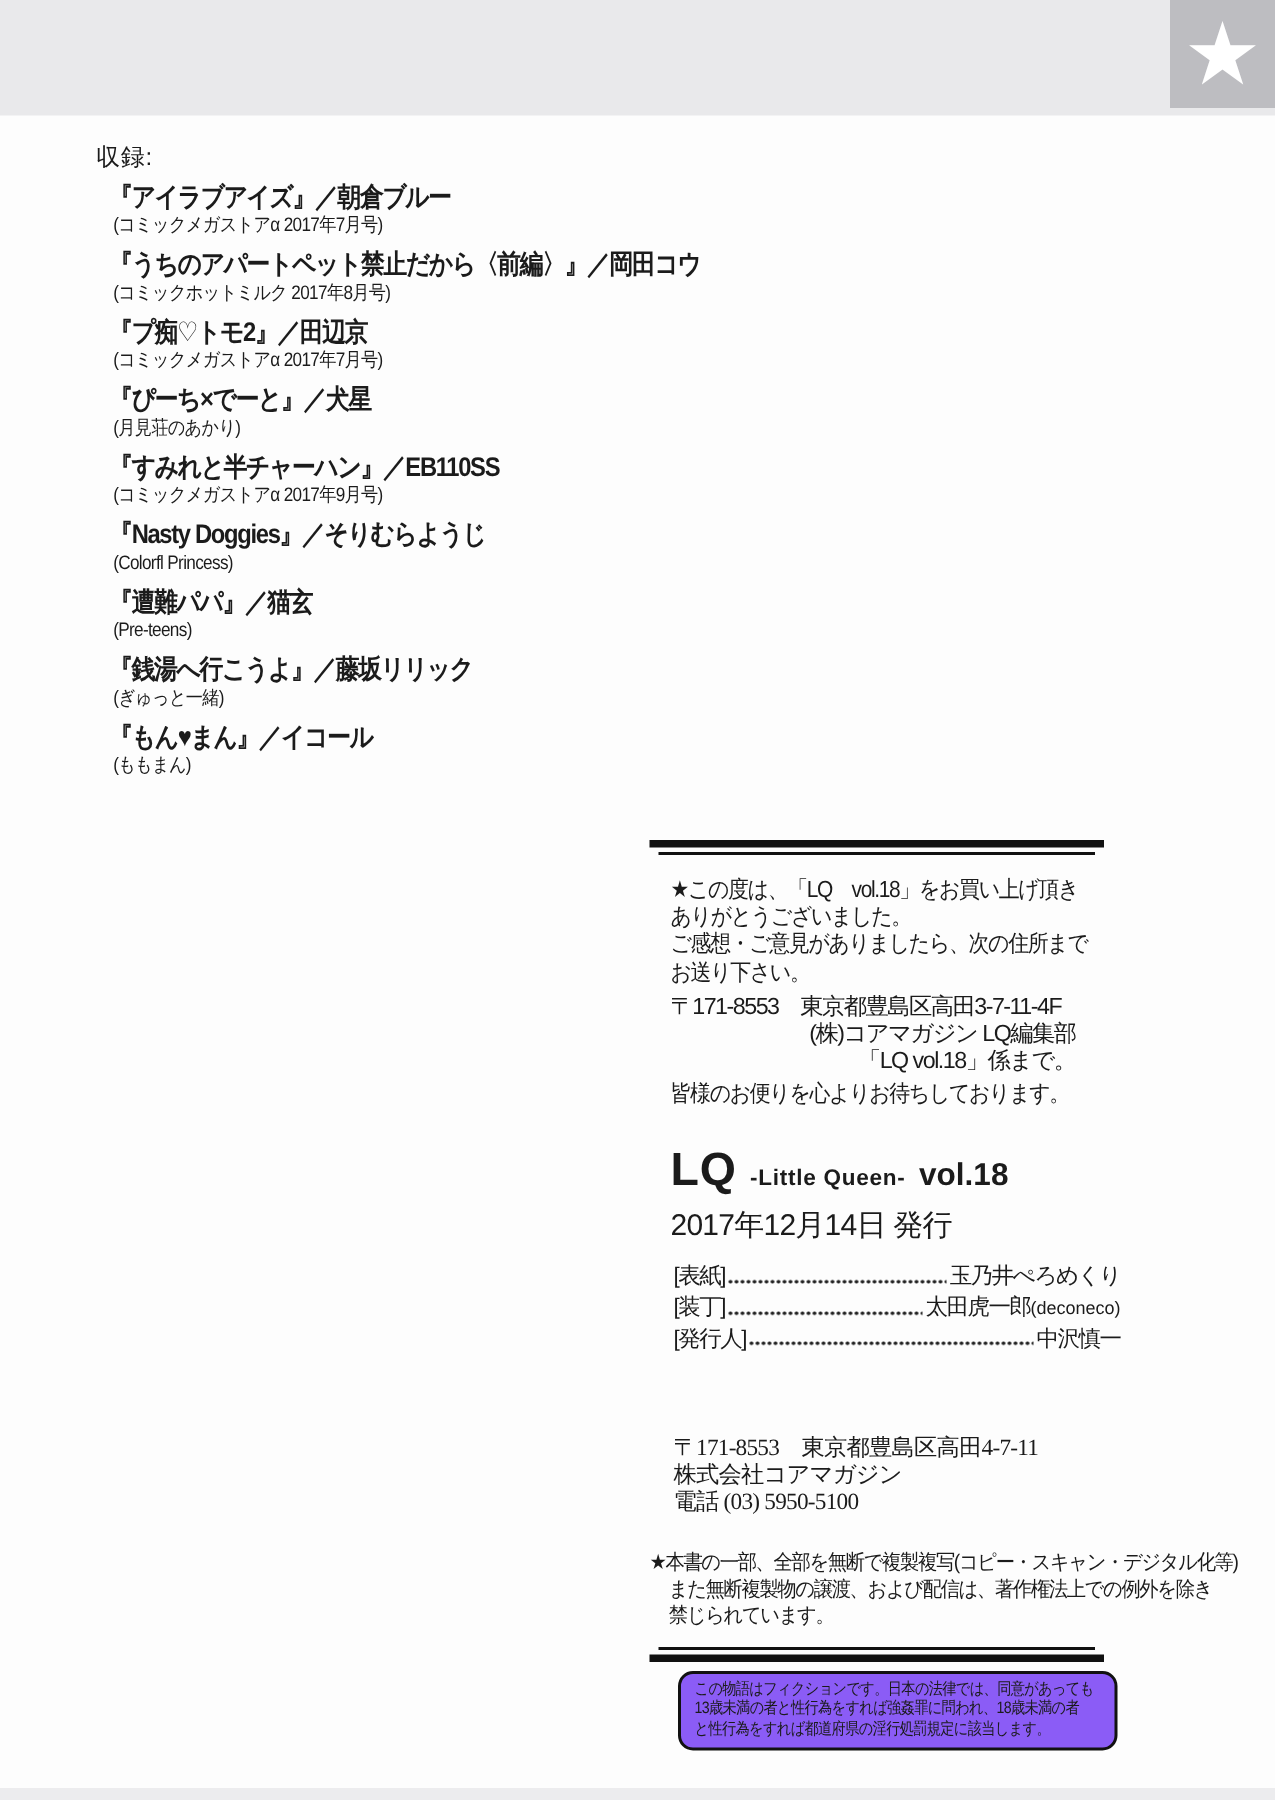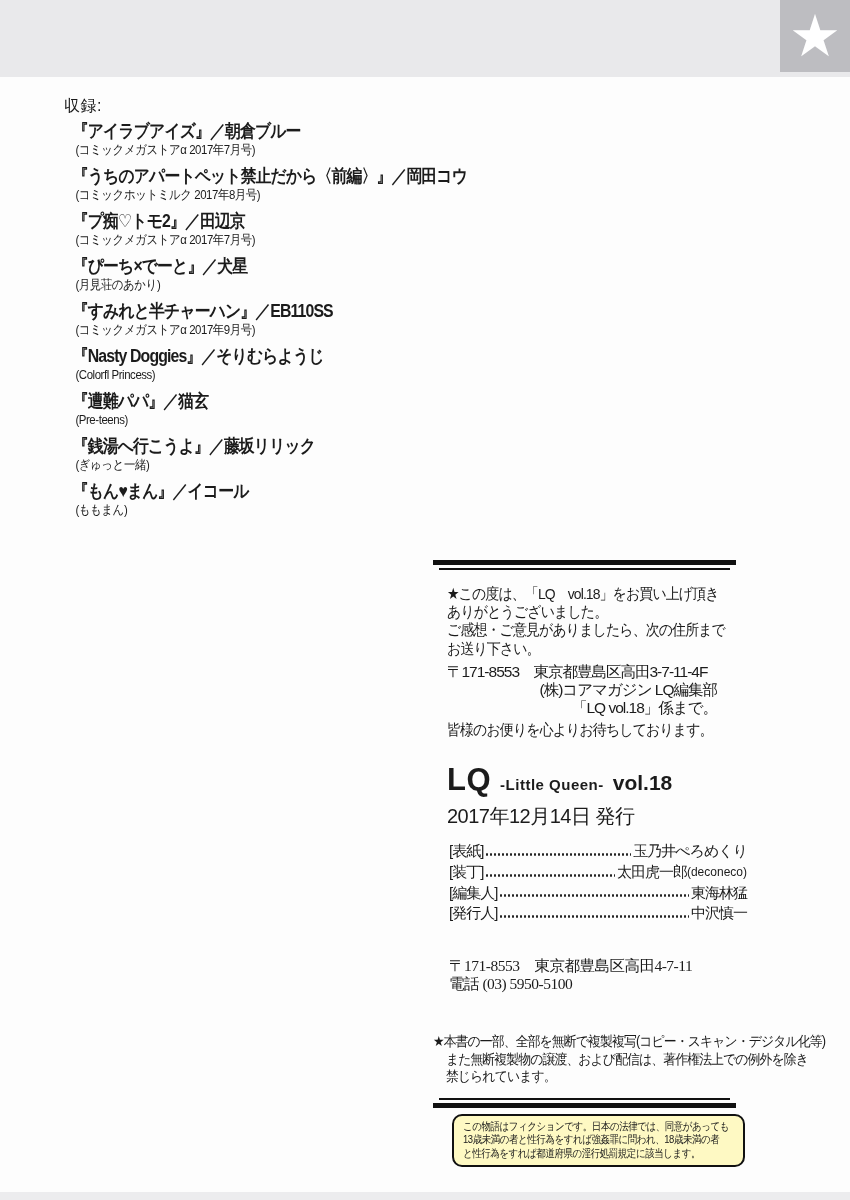--- a/index.html
+++ b/index.html
@@ -62,21 +62,21 @@
   .publisher { position:absolute; left:449px; top:957px; width:300px;
     font-family:"Liberation Serif","DejaVu Serif",serif;
     font-size:15.5px; line-height:18.2px; letter-spacing:-0.5px; white-space:nowrap; }
 
   .copyright { position:absolute; left:433px; top:1033px; width:395px;
     font-size:14px; line-height:17.6px; letter-spacing:-1px; }
   .copyright .ln { white-space:nowrap; transform:scale(0.92,1); transform-origin:0 50%; }
   .copyright .indent { padding-left:14px; }
 
   .disclaimer { position:absolute; left:452px; top:1114px; width:272px;
-    border:2px solid #111; border-radius:10px; padding:4px 8px 5px 9px; background:#fef9c3; }
+    border:2px solid #111; border-radius:10px; padding:4px 8px 5px 9px; background:#8b5cf6; }
   .disclaimer .ln { font-size:11px; line-height:13.4px; letter-spacing:-0.5px;
     white-space:nowrap; transform:scale(0.86,1); transform-origin:0 50%; }
 </style>
 </head>
 <body>
 
 <div>
 
   <div class="band-top"></div>
   <div class="star-box">
@@ -154,35 +154,30 @@
       <span class="credit-name">玉乃井ぺろめくり</span>
       <span class="credit-suffix"></span>
     </div>
     <div class="credit-row">
       <span class="credit-label">[装丁]</span>
       <span class="credit-dots"></span>
       <span class="credit-name">太田虎一郎</span>
       <span class="credit-suffix">(deconeco)</span>
     </div>
     <div class="credit-row">
-      <span class="credit-label">[編集人]</span>
-      <span class="credit-dots"></span>
-      <span class="credit-name">東海林猛</span>
-      <span class="credit-suffix"></span>
-    </div>
-    <div class="credit-row">
       <span class="credit-label">[発行人]</span>
       <span class="credit-dots"></span>
       <span class="credit-name">中沢慎一</span>
       <span class="credit-suffix"></span>
     </div>
   </div>
 
   <div class="publisher">
     <div>〒171-8553　東京都豊島区高田4-7-11</div>
+    <div>株式会社コアマガジン</div>
     <div>電話 (03) 5950-5100</div>
   </div>
 
   <div class="copyright">
     <div class="ln">★本書の一部、全部を無断で複製複写(コピー・スキャン・デジタル化等)</div>
     <div class="ln indent">また無断複製物の譲渡、および配信は、著作権法上での例外を除き</div>
     <div class="ln indent">禁じられています。</div>
   </div>
 
   <div class="rule-bottom">

